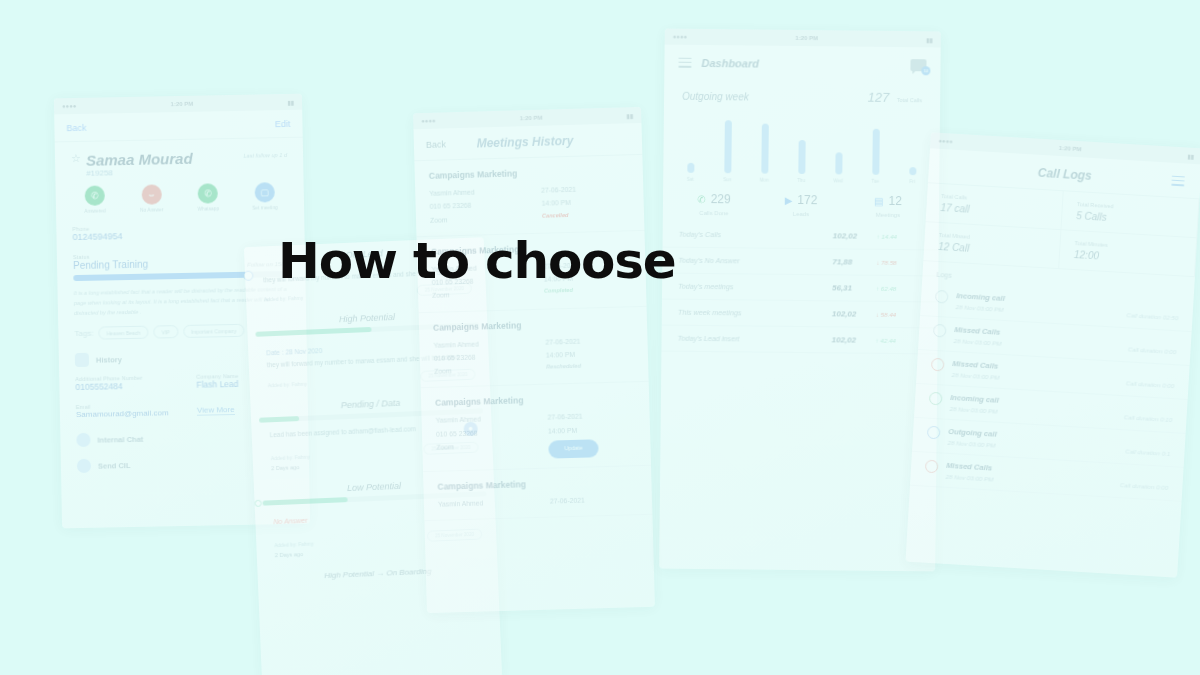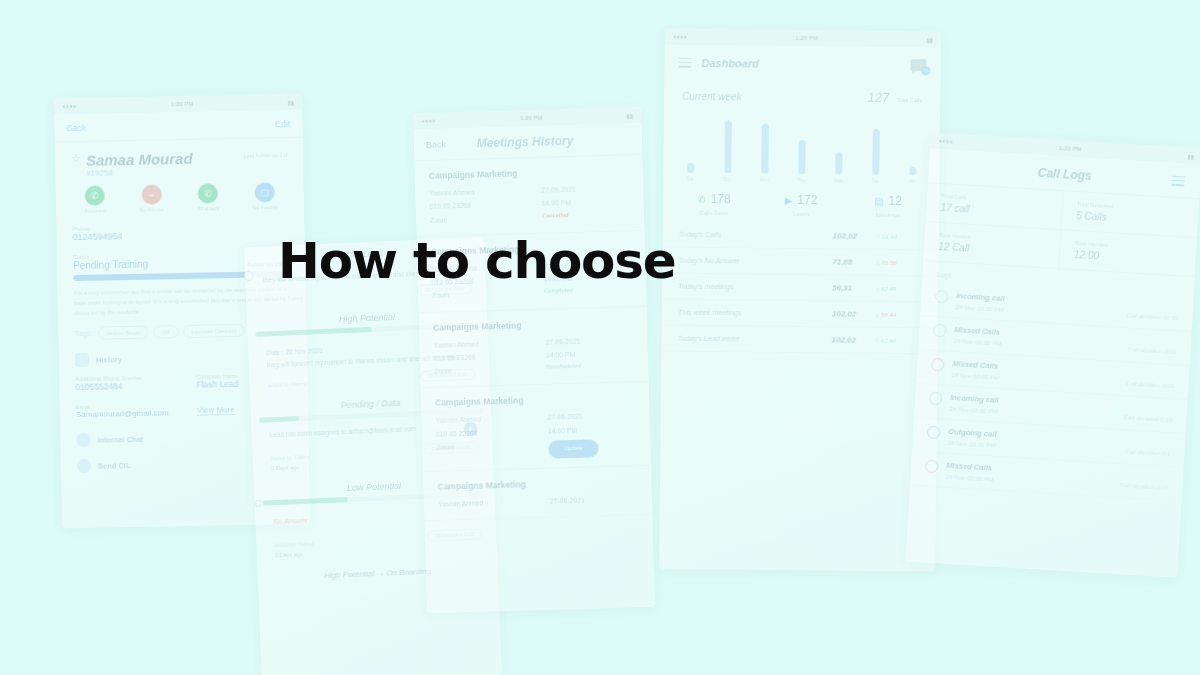--- a/index.html
+++ b/index.html
@@ -409,21 +409,21 @@
           <span></span>
           <span></span>
         </span>
       <span class="dt">Dashboard</span>
       <span class="chatic">
         <span class="badge">12</span>
       </span>
     </div>
 
     <div class="wkrow">
-      <span class="cw">Current week</span>
+      <span class="cw">Outgoing week</span>
       <span>
         <span class="tc">127</span>
         <span class="tcl">Total Calls</span>
       </span>
     </div>
 
     <div class="chart" id="week-chart">
         <div class="bcol">
           <div class="bb" style="height: 10px; background: rgb(185, 217, 247);"></div>
           <div class="bl">Sat</div>
@@ -451,21 +451,21 @@
         <div class="bcol">
           <div class="bb" style="height: 8px; background: rgb(185, 217, 247);"></div>
           <div class="bl">Fri</div>
         </div>
       </div>
 
     <div class="kpis">
       <div class="kpi">
         <span class="top">
           <span style="color:#6cc89a;font-size:10px;">✆</span>
-          <span class="nm">178</span>
+          <span class="nm">229</span>
         </span>
         <span class="cap">Calls Done</span>
       </div>
       <div class="kpi">
         <span class="top">
           <span style="color:#8cbdf2;font-size:10px;">▶</span>
           <span class="nm">172</span>
         </span>
         <span class="cap">Leads</span>
       </div>

